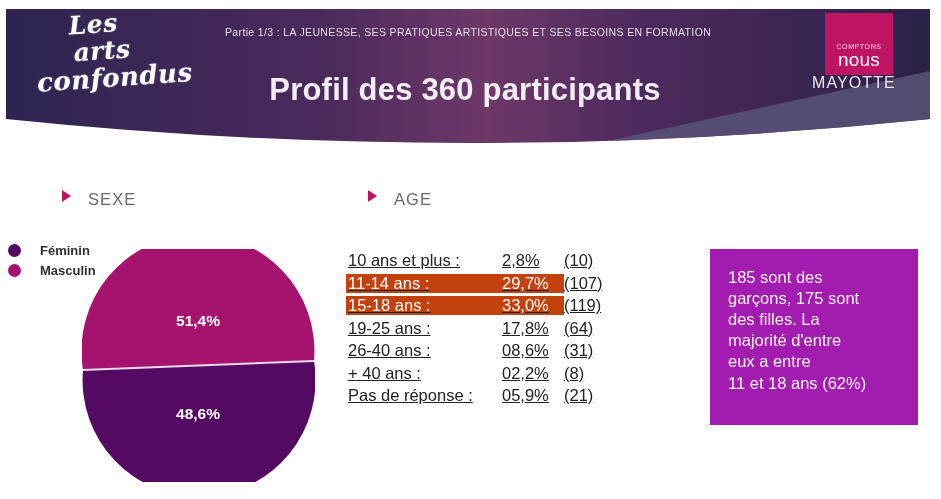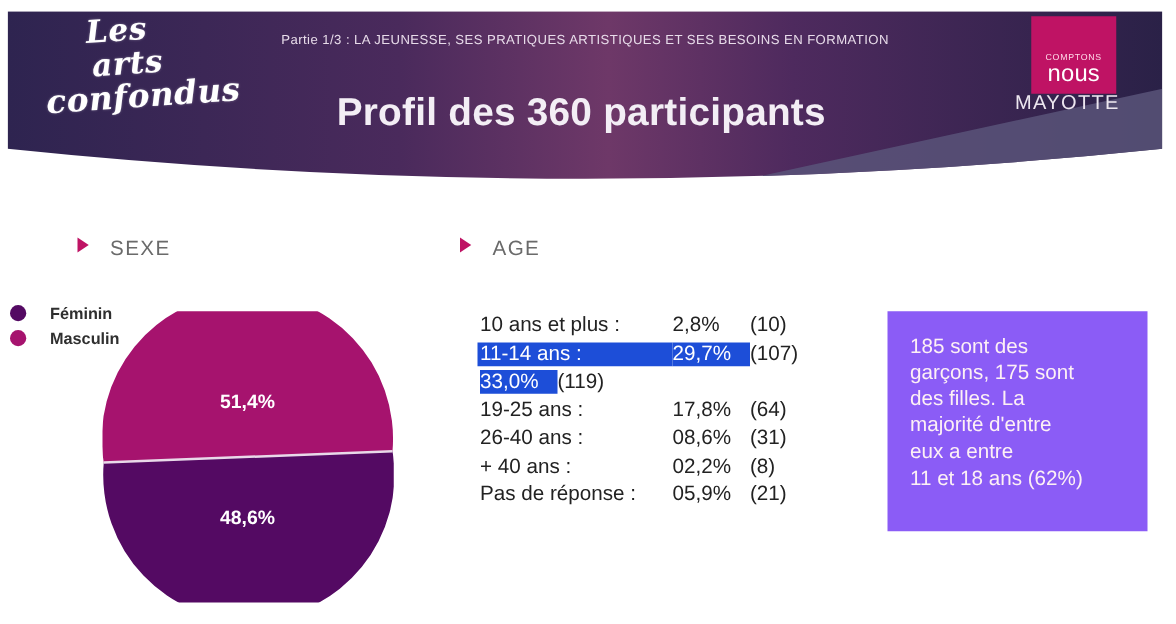--- a/index.html
+++ b/index.html
@@ -138,45 +138,46 @@
   
   #pie-chart{
     position:absolute;
     left:82px; top:249px;
     width:233px; height:233px;
   }
 
   
   #age-table{
     position:absolute;
-    left:384px; top:251px;
+    left:348px; top:251px;
     font-size:16.5px;
     color:#222222;
+    text-decoration:underline;
   }
   .age-row{
     display:flex;
     align-items:baseline;
     height:22.5px;
   }
   .age-cat{width:154px; white-space:nowrap;}
   .age-pct{width:62px; white-space:nowrap;}
   .age-cnt{white-space:nowrap;}
   .age-row.hl .age-cat,
   .age-row.hl .age-pct{
-    background:#1d4ed8;
+    background:#c2410c;
     color:#ffffff;
   }
   .age-row.hl .age-cat{padding-left:2px;margin-left:-2px;}
 
   
   #callout-box{
     position:absolute;
     left:710px; top:249px;
     width:208px; height:176px;
-    background:#8b5cf6;
+    background:#a21caf;
     box-sizing:border-box;
     padding:18px 0 0 18px;
     color:#fdf0f5;
     font-size:16.5px;
     line-height:1.28;
   }
 </style>
 </head>
 <body>
 
@@ -255,20 +256,21 @@
     <span class="age-cat">10 ans et plus :</span>
     <span class="age-pct">2,8%</span>
     <span class="age-cnt">(10)</span>
   </div>
   <div class="age-row hl">
     <span class="age-cat">11-14 ans :</span>
     <span class="age-pct">29,7%</span>
     <span class="age-cnt">(107)</span>
   </div>
   <div class="age-row hl">
+    <span class="age-cat">15-18 ans :</span>
     <span class="age-pct">33,0%</span>
     <span class="age-cnt">(119)</span>
   </div>
   <div class="age-row">
     <span class="age-cat">19-25 ans :</span>
     <span class="age-pct">17,8%</span>
     <span class="age-cnt">(64)</span>
   </div>
   <div class="age-row">
     <span class="age-cat">26-40 ans :</span>

